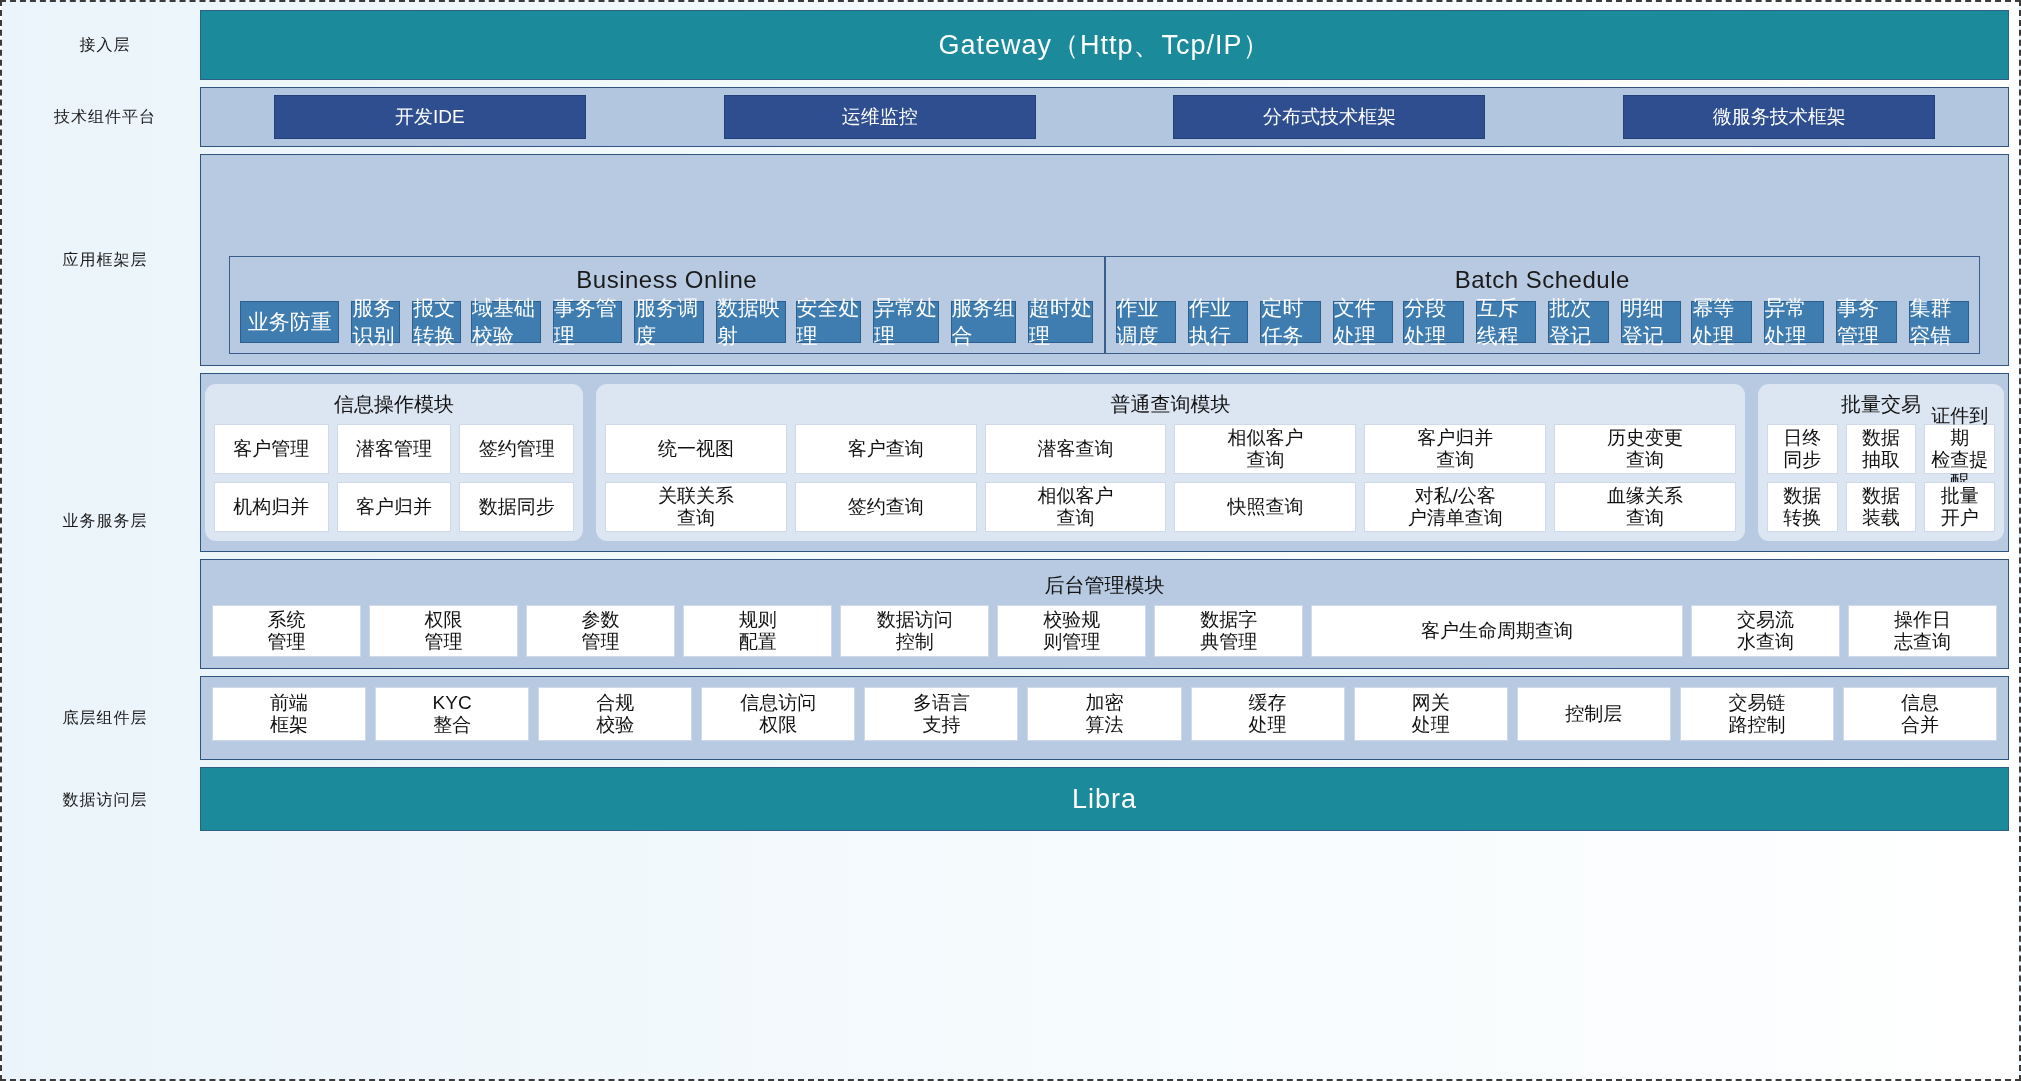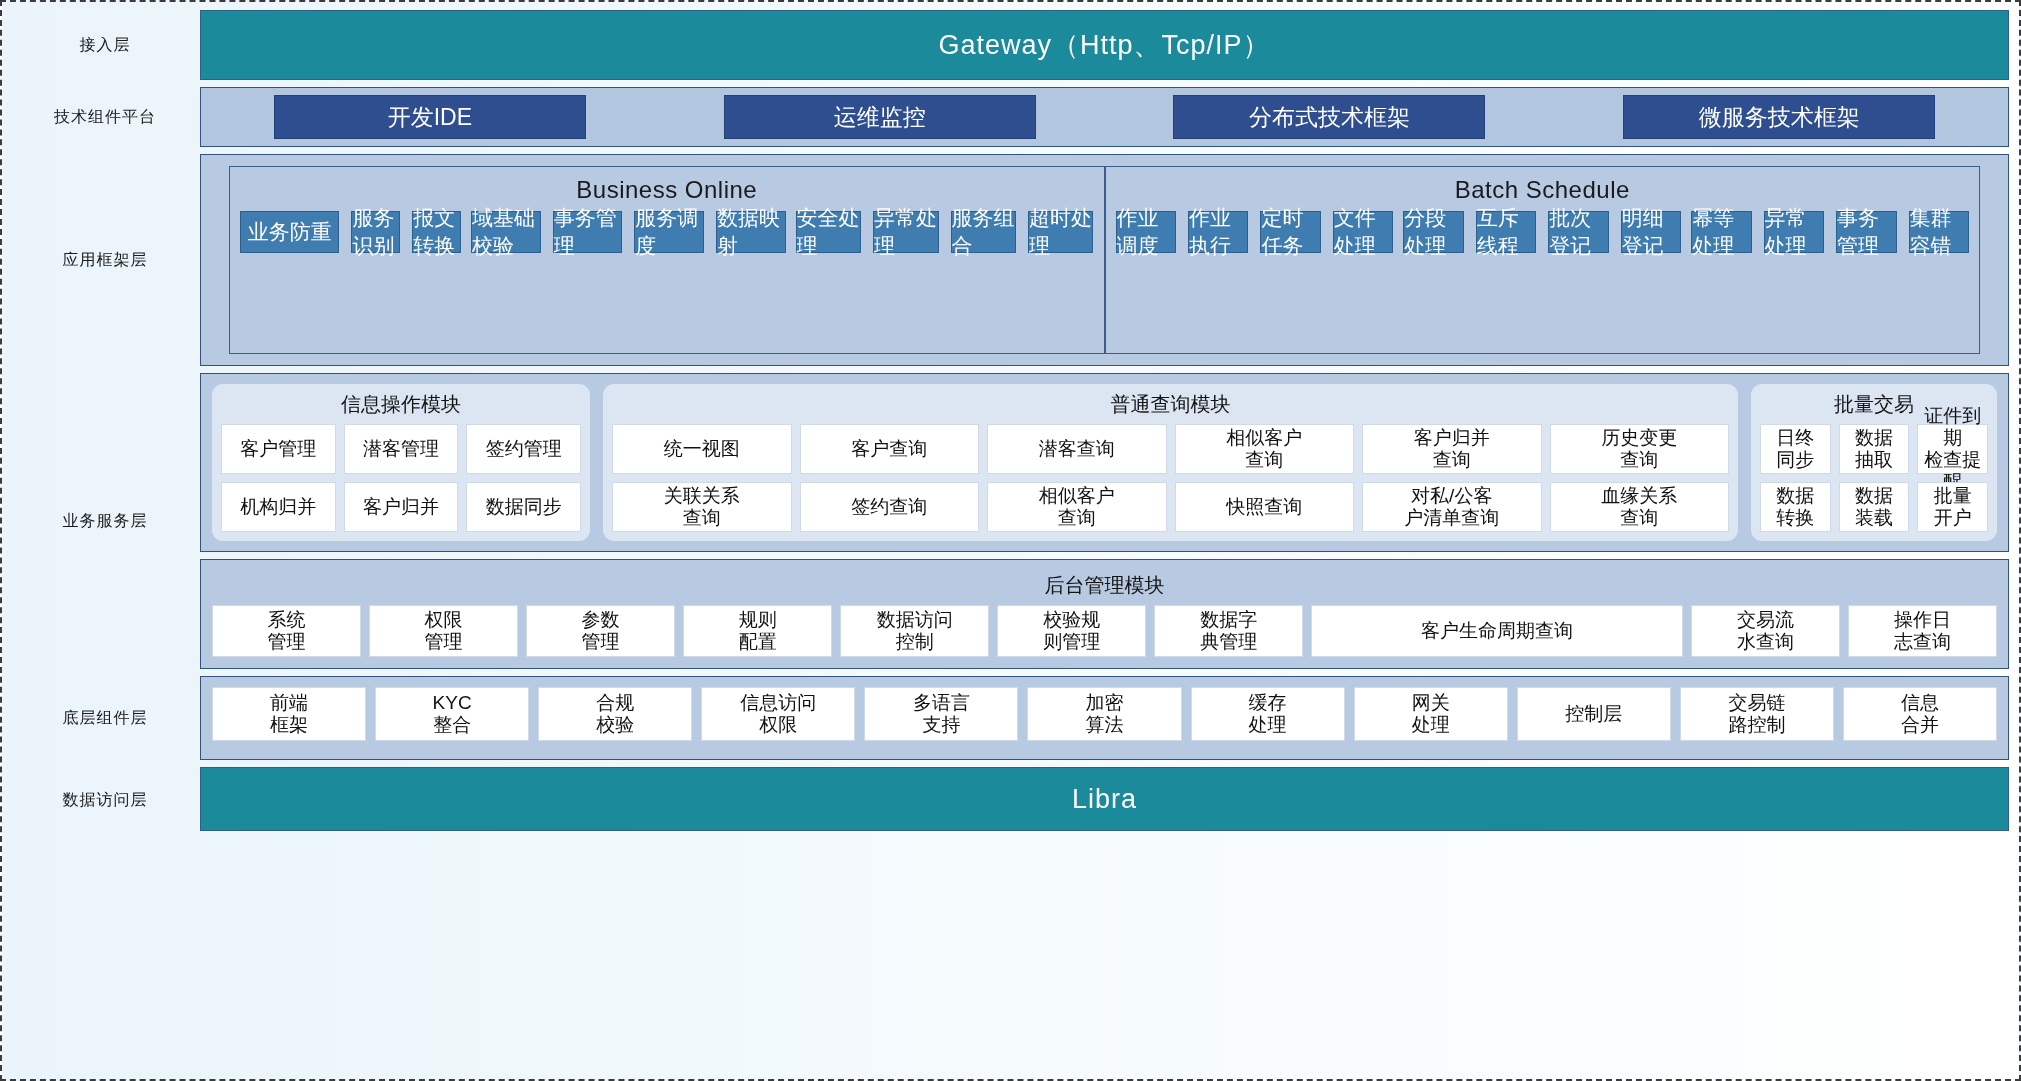--- a/index.html
+++ b/index.html
@@ -37,27 +37,27 @@
 
   
   .tech-panel{
     flex:1 1 auto;background:#b3c6e0;border:1px solid #31547f;
     display:flex;align-items:center;justify-content:space-around;
     padding:8px 14px;box-sizing:border-box;height:60px;gap:20px;
   }
   .tech-chip{
     flex:1 1 0;height:42px;background:#2e4e8f;border:1px solid #22407a;
     display:flex;align-items:center;justify-content:center;
-    color:#fff;font-size:23px;max-width:310px;
+    color:#fff;font-size:19px;max-width:310px;
   }
 
   
   .app-panel{
     flex:1 1 auto;background:#b8cae2;border:1px solid #31547f;
-    display:flex;gap:0;padding:11px 28px;box-sizing:border-box;
+    display:flex;gap:0;padding:11px 28px;box-sizing:border-box;align-items:flex-end;
   }
   .fw-group{
     flex:1 1 0;background:#b8cae2;border:1px solid #3a5d8c;
     padding:6px 10px 10px 10px;box-sizing:border-box;
     display:flex;flex-direction:column;
   }
   .fw-title{
     text-align:center;font-size:24px;color:#1a1a1a;
     padding:3px 0 7px 0;letter-spacing:.5px;
   }
@@ -70,21 +70,21 @@
     height:40px;flex:1 1 0;
   }
   .fw-cell.span2{flex:2.08 1 0;}
 
   
   .biz-panel{
     flex:1 1 auto;display:flex;flex-direction:column;gap:7px;
   }
   .biz-top{
     display:flex;gap:13px;background:#b8cae2;border:1px solid #31547f;
-    padding:10px 11px;box-sizing:border-box;justify-content:space-between;
+    padding:10px 4px;box-sizing:border-box;justify-content:space-between;
   }
   .biz-bottom{
     background:#b8cae2;border:1px solid #31547f;
     padding:9px 11px 11px 11px;box-sizing:border-box;
     display:flex;flex-direction:column;
   }
   .mod{
     background:#dce5f2;border-radius:11px;
     padding:4px 9px 9px 9px;box-sizing:border-box;
     display:flex;flex-direction:column;

